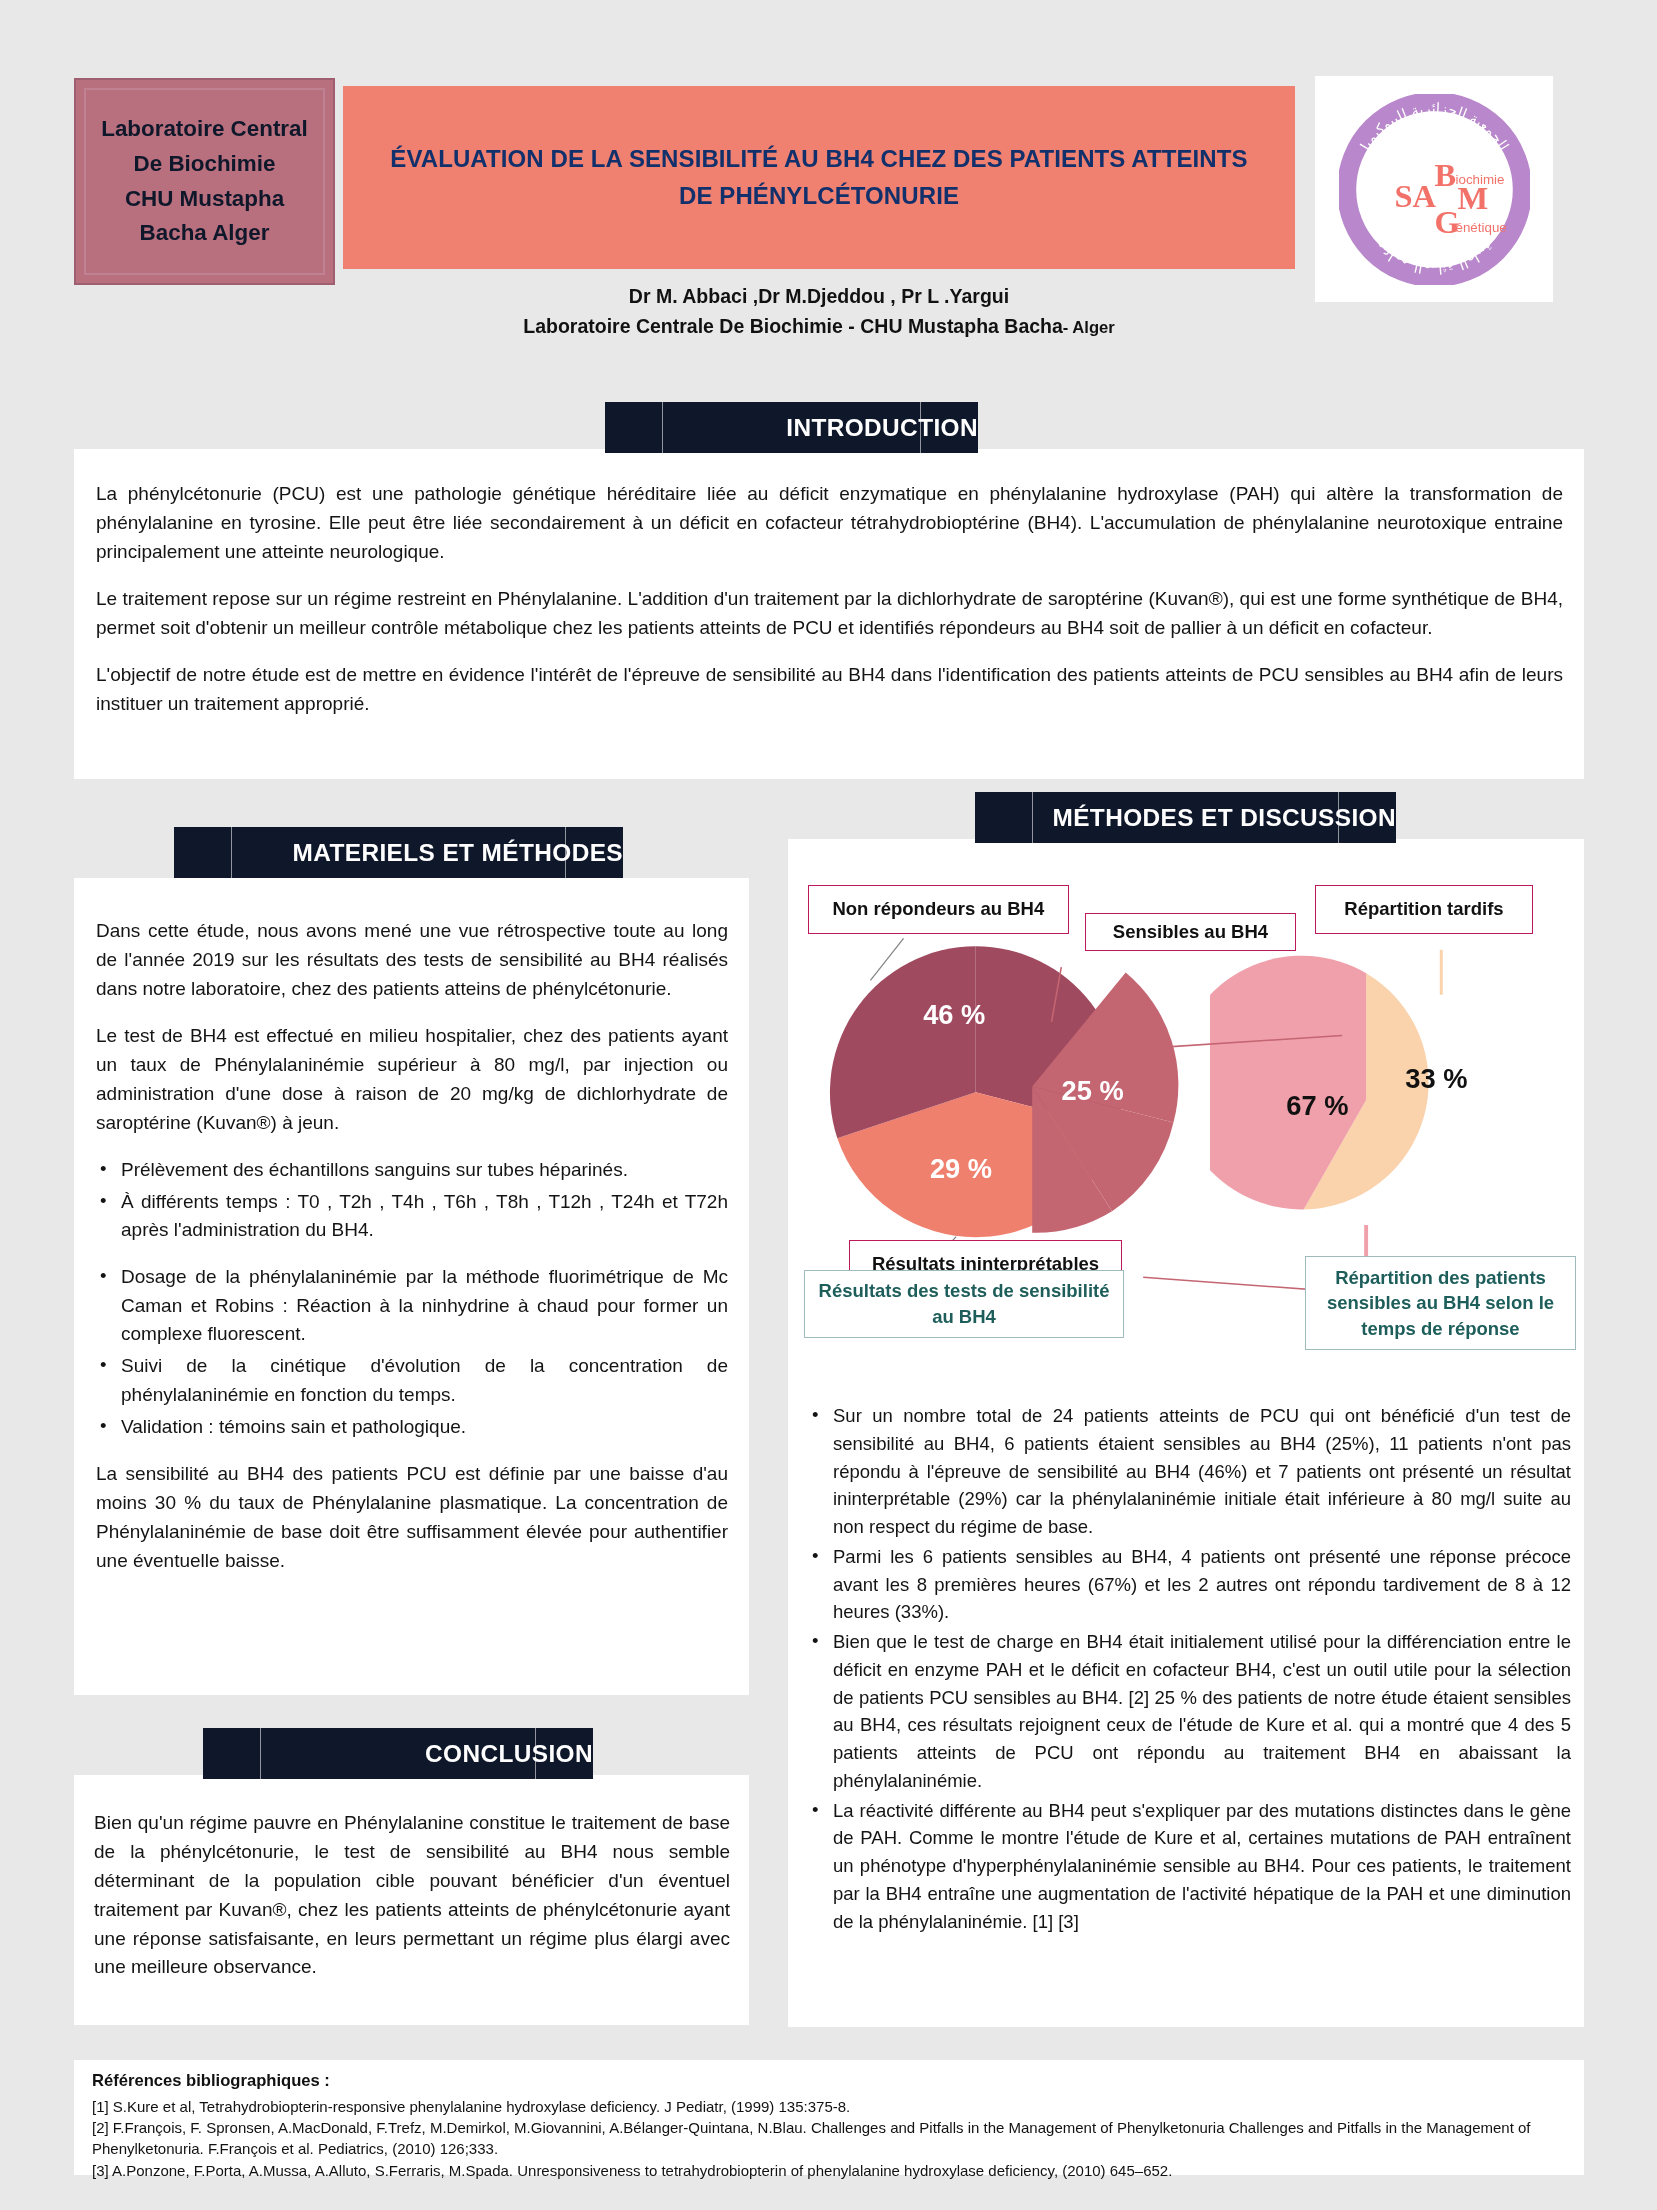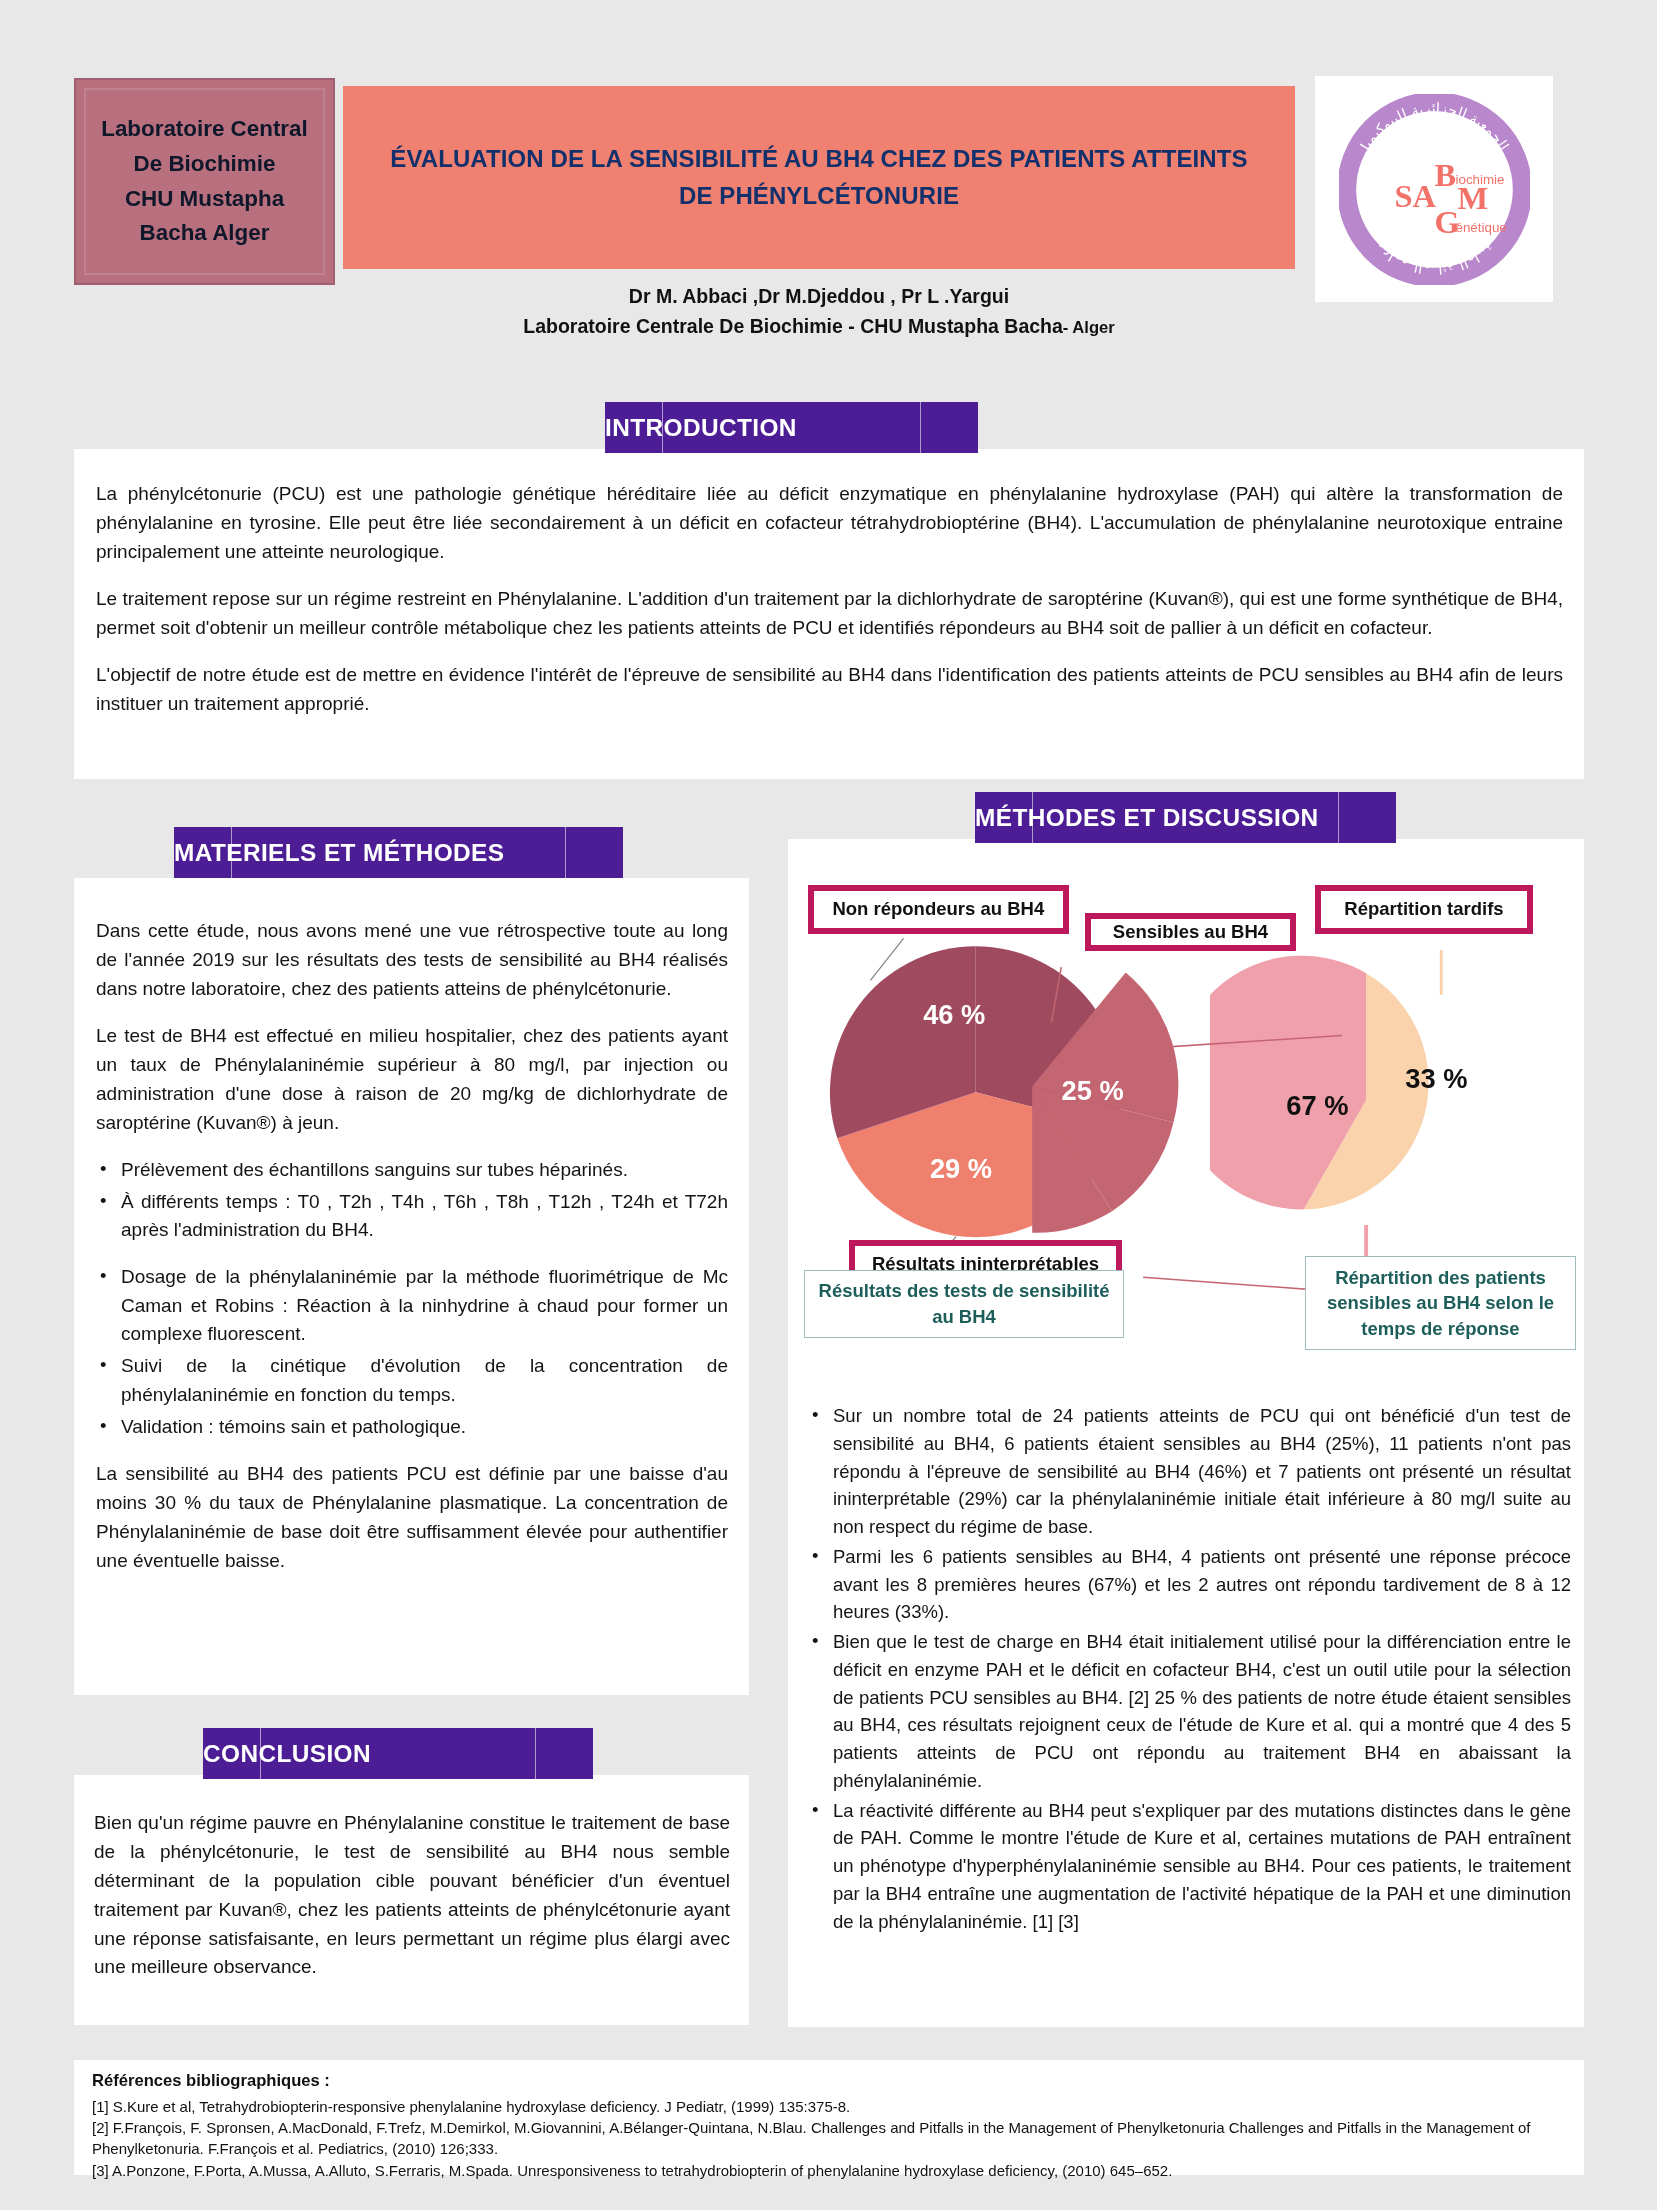--- a/index.html
+++ b/index.html
@@ -77,23 +77,23 @@
     text-align: center;
     color: #111111;
   }
   .authors .a1 { font-size: 19.5px; font-weight: bold; line-height: 1.55; }
   .authors .a2 { font-size: 19.5px; font-weight: bold; line-height: 1.55; }
   .authors .a2 .small { font-size: 16.6px; }
 
   
   .sec-banner {
     position: absolute;
-    background: #4c1d95;
+    background: #0f172a;
     height: 51px;
-    display: flex; align-items: center; justify-content: flex-start;
+    display: flex; align-items: center; justify-content: flex-end;
     z-index: 5;
   }
   .sec-banner span {
     color: #ffffff;
     font-size: 24.4px;
     font-weight: 600;
     letter-spacing: 0.4px;
     white-space: nowrap;
   }
   .sec-banner::before, .sec-banner::after {
@@ -160,21 +160,21 @@
 
   
   .chart-area { position: absolute; left: 800px; top: 858px; width: 780px; height: 546px; }
   .pie-svg { position: absolute; }
   #pie1 { left: 9.8px; top: 59px; }
   #pie2 { left: 410px; top: 86px; }
 
   .callout {
     position: absolute;
     background: #ffffff;
-    border: 6px solid #be185d;
+    border: 1px solid #be185d;
     display: flex; align-items: center; justify-content: center;
     text-align: center;
     color: #111111;
     font-size: 18.5px;
     font-weight: bold;
     line-height: 1.35;
     padding: 4.9px 9.8px;
     z-index: 6;
   }
   .cap-box {

